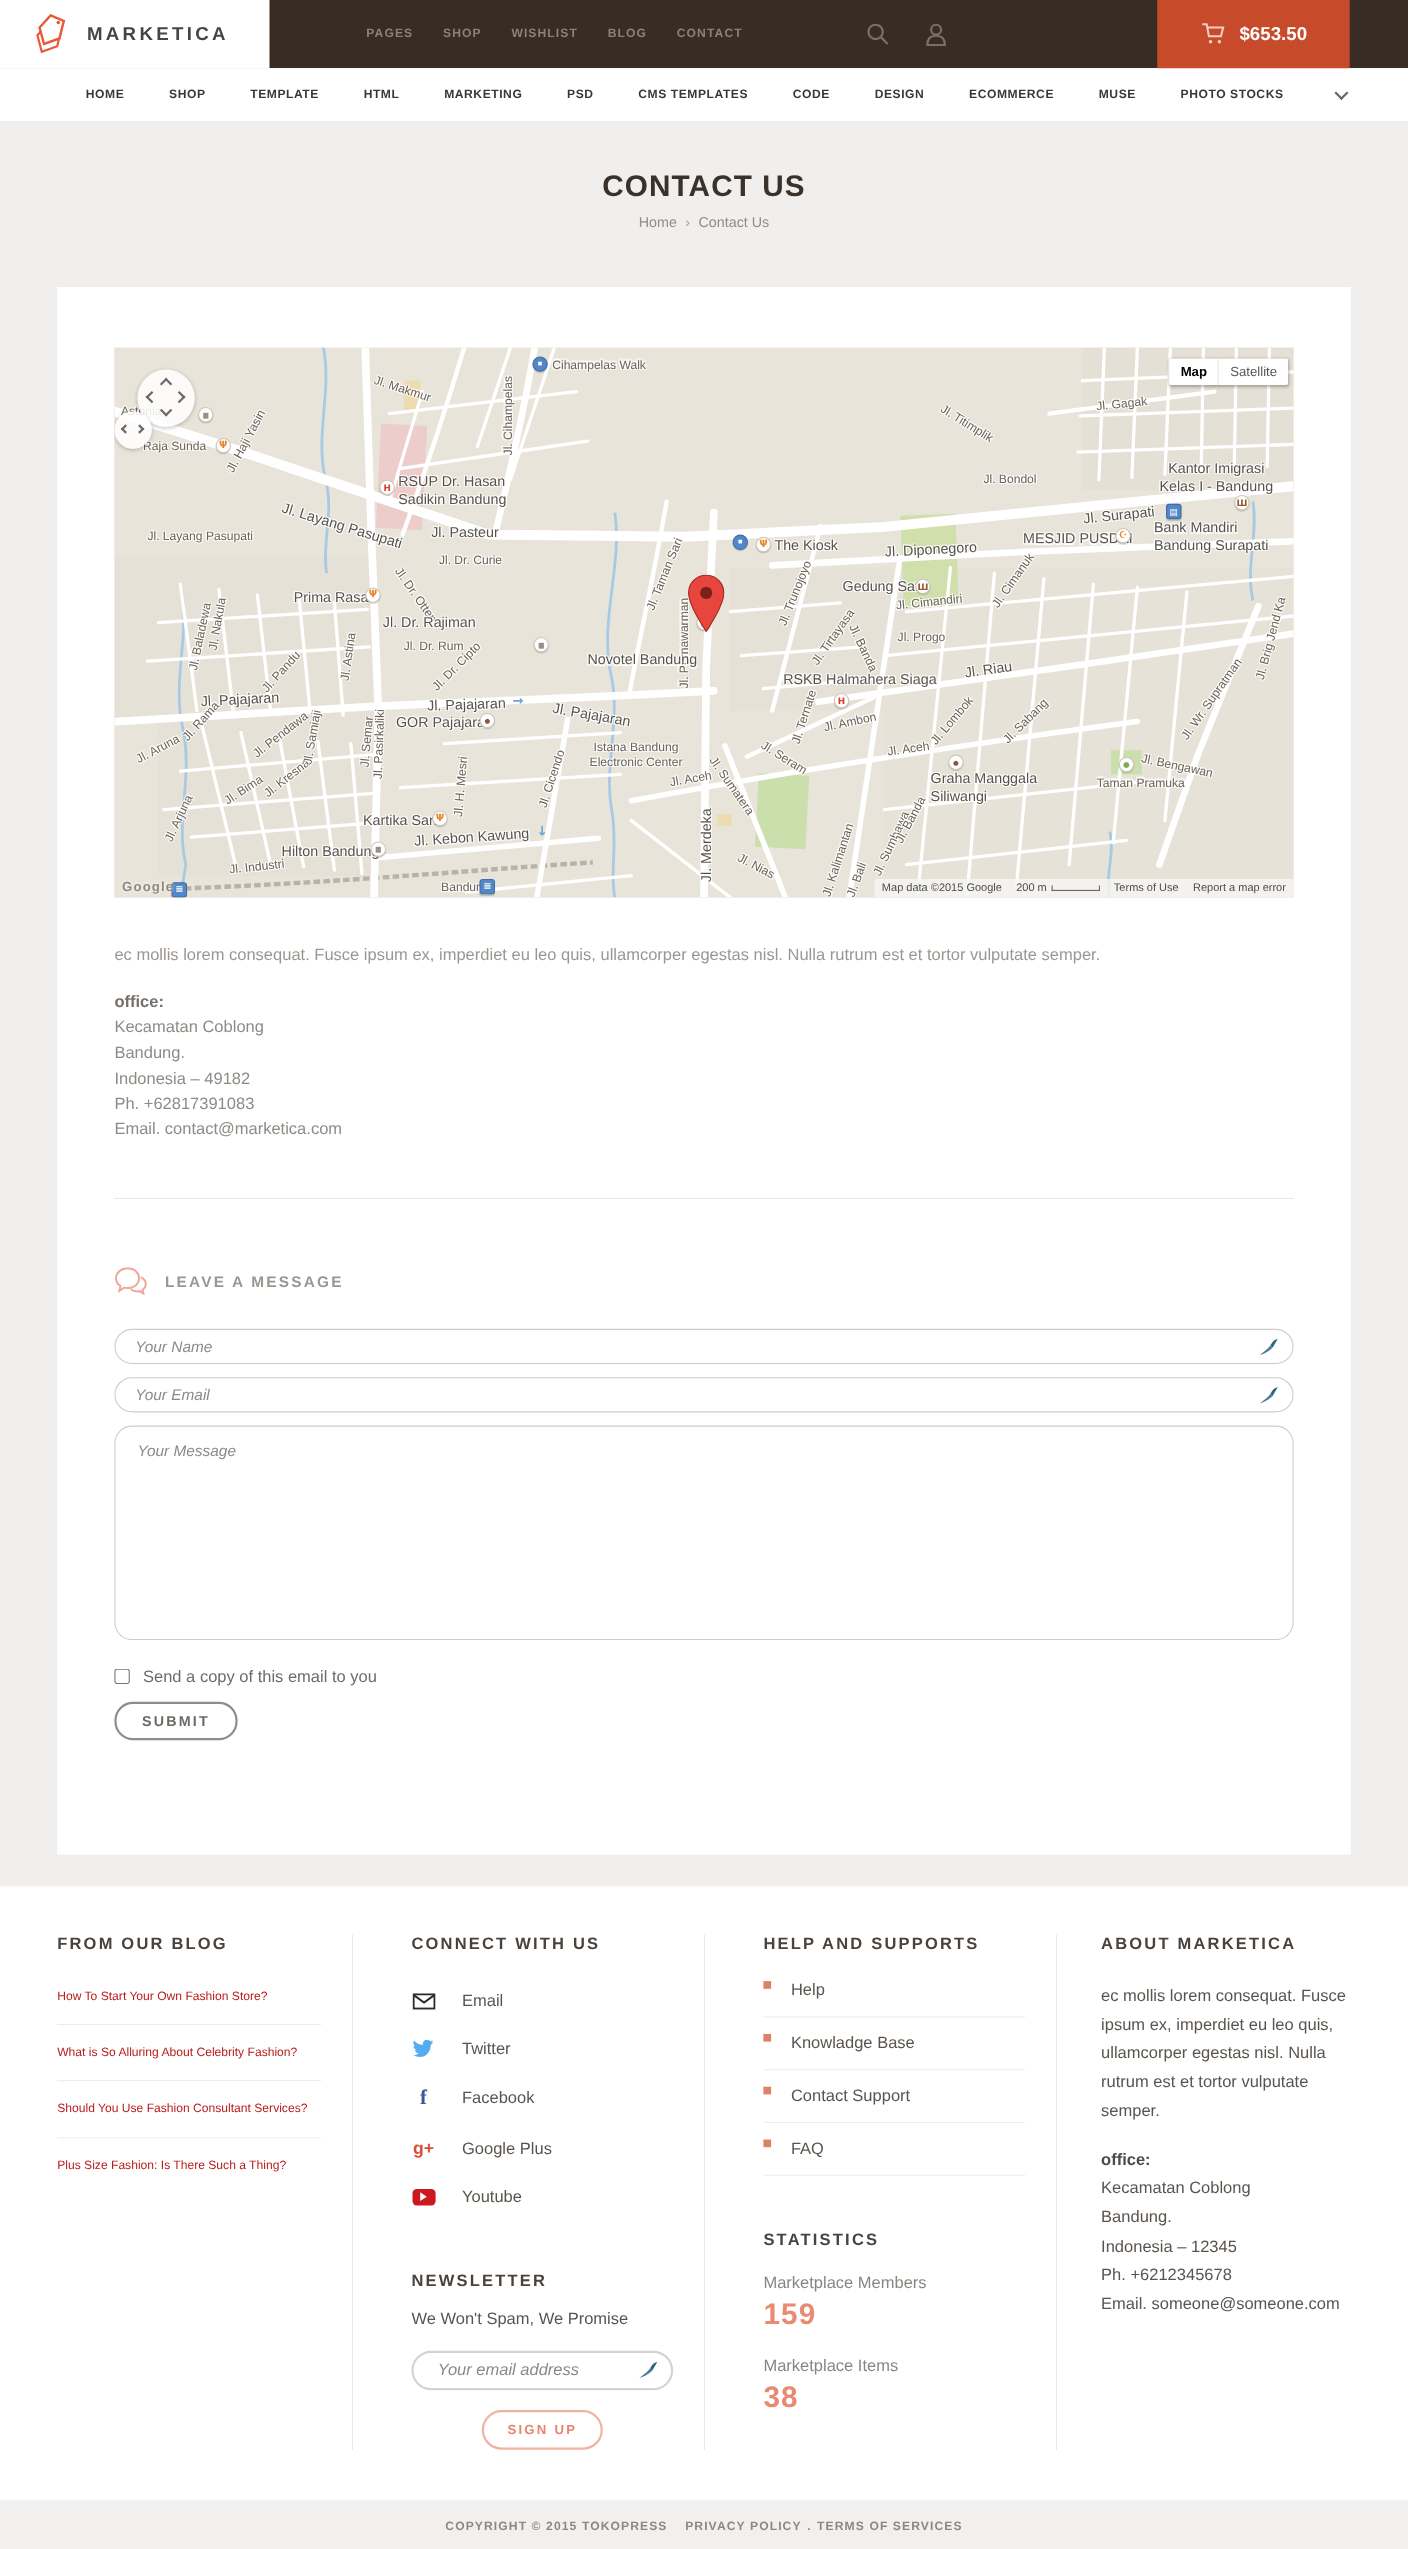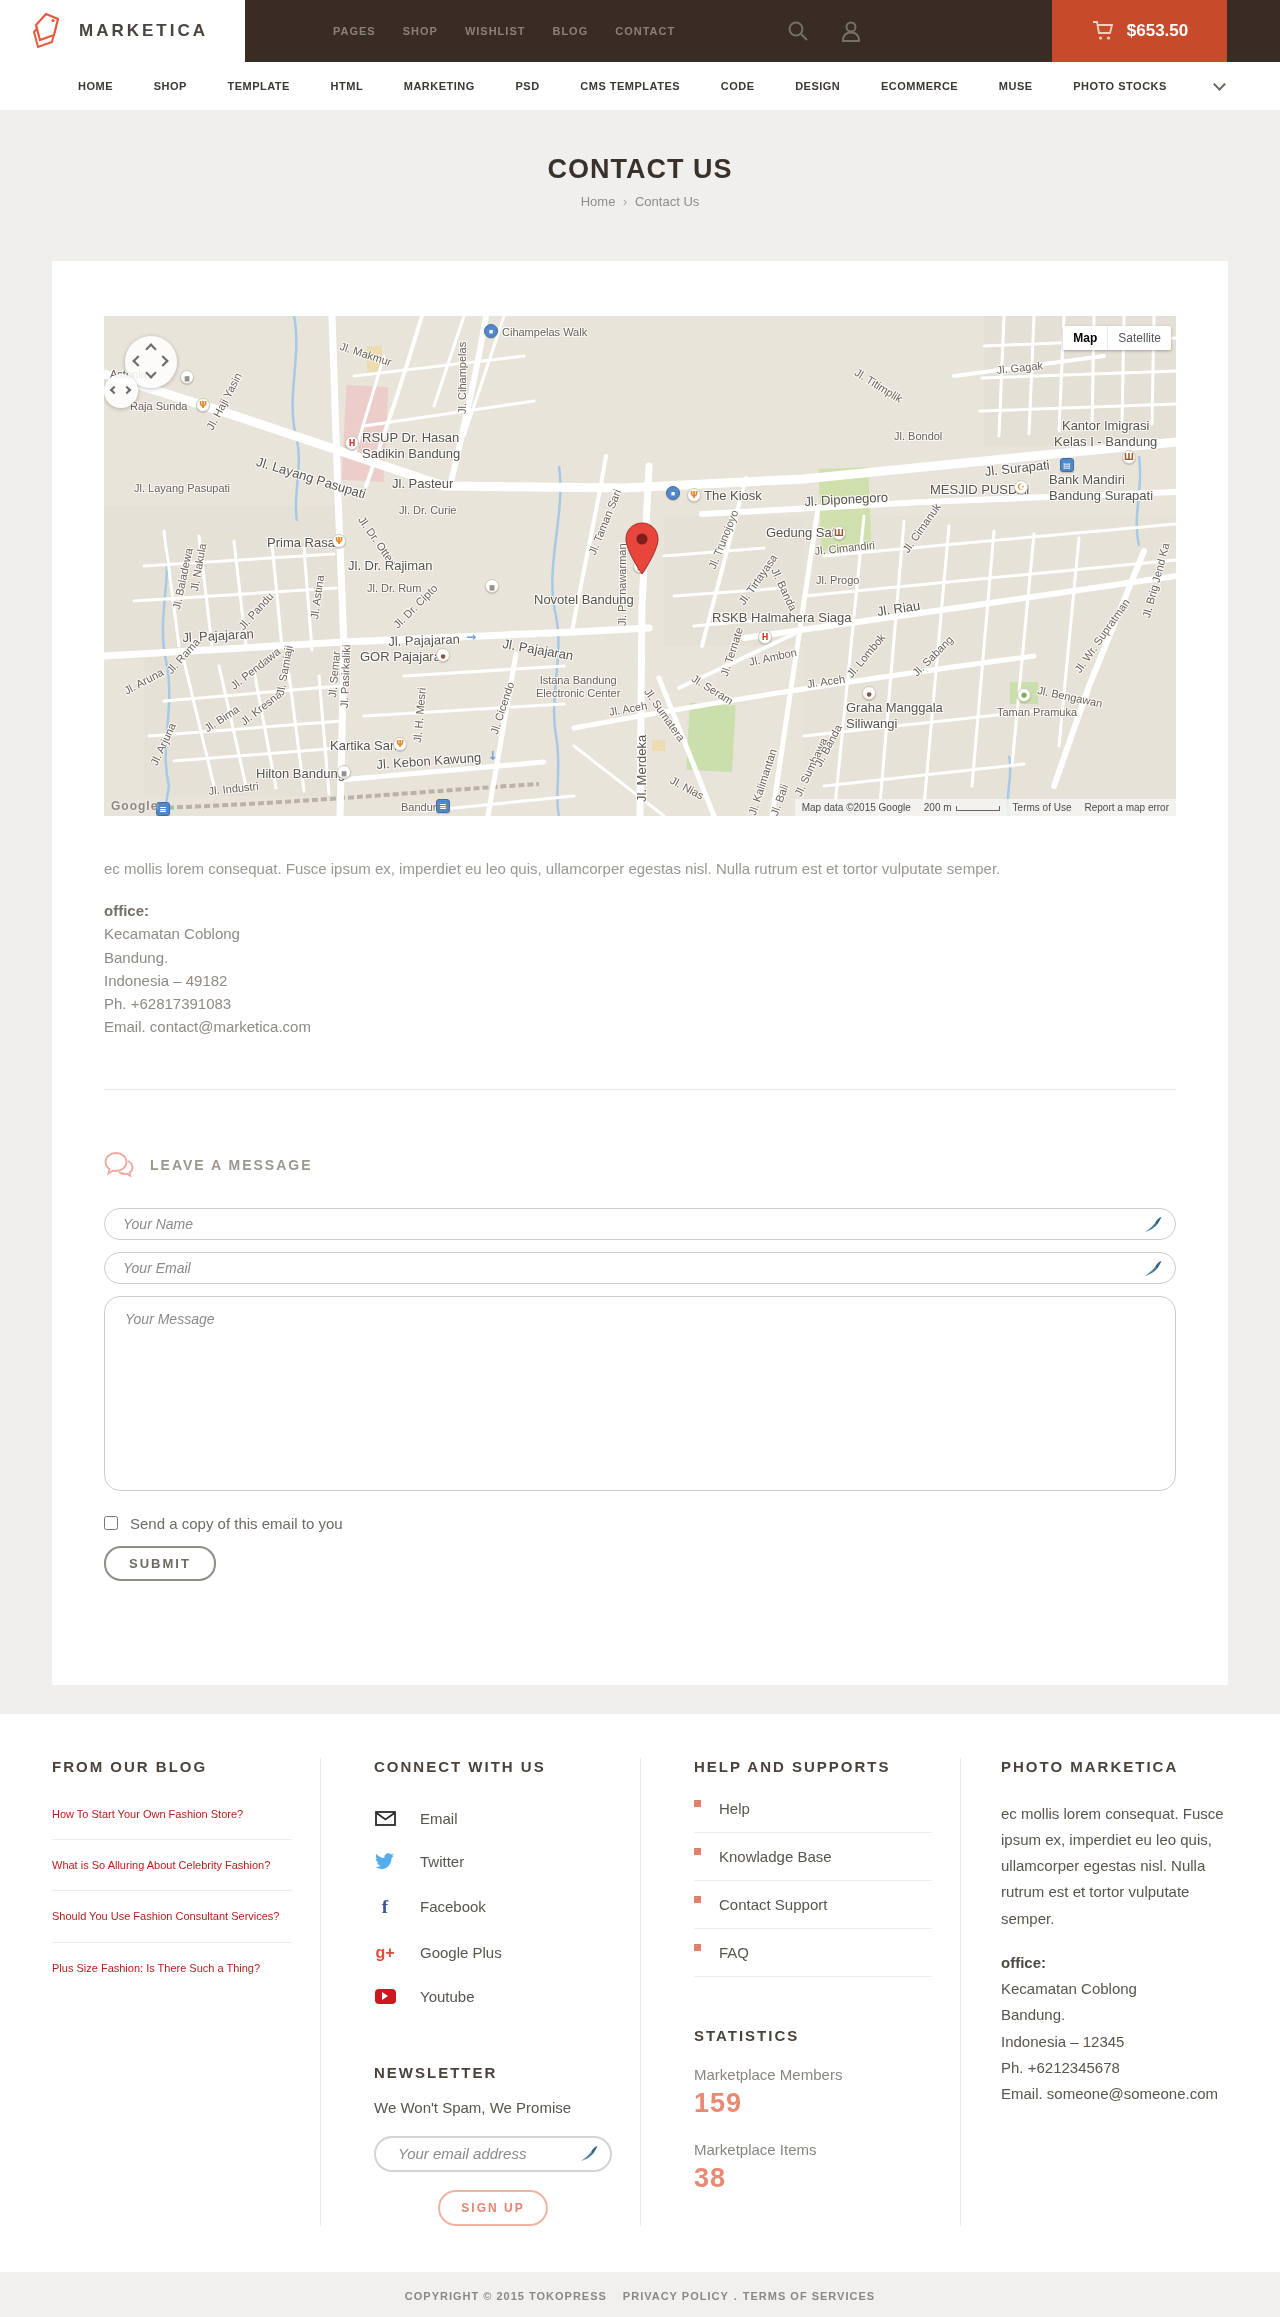--- a/index.html
+++ b/index.html
@@ -584,21 +584,21 @@
         </li>
       </ul>
     <div class="f-head stats-head">STATISTICS</div>
     <div class="stat-label">Marketplace Members</div>
     <div class="stat-value">159</div>
     <div class="stat-label">Marketplace Items</div>
     <div class="stat-value">38</div>
   </div>
 
   <div class="fcol c4">
-    <div class="f-head">PHOTO MARKETICA</div>
+    <div class="f-head">ABOUT MARKETICA</div>
     <p class="about-text">ec mollis lorem consequat. Fusce ipsum ex, imperdiet eu leo quis, ullamcorper egestas nisl. Nulla rutrum est et tortor vulputate semper.</p>
     <div class="about-office">
       <div class="olabel">office:</div>
       <div>
 
       <div>Kecamatan Coblong</div>
           <div>Bandung.</div>
           <div>Indonesia – 12345</div>
           <div>Ph. +6212345678</div>
           <div>Email. someone@someone.com</div>

